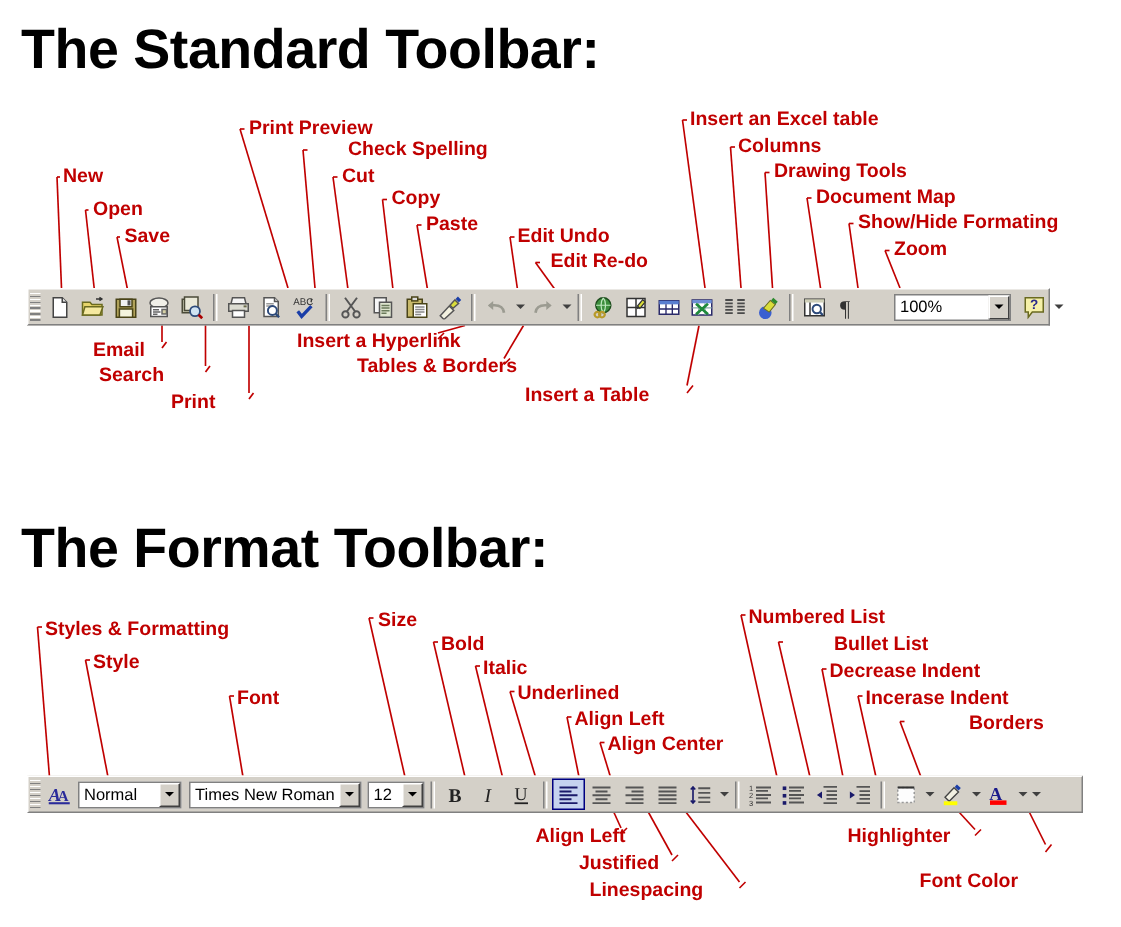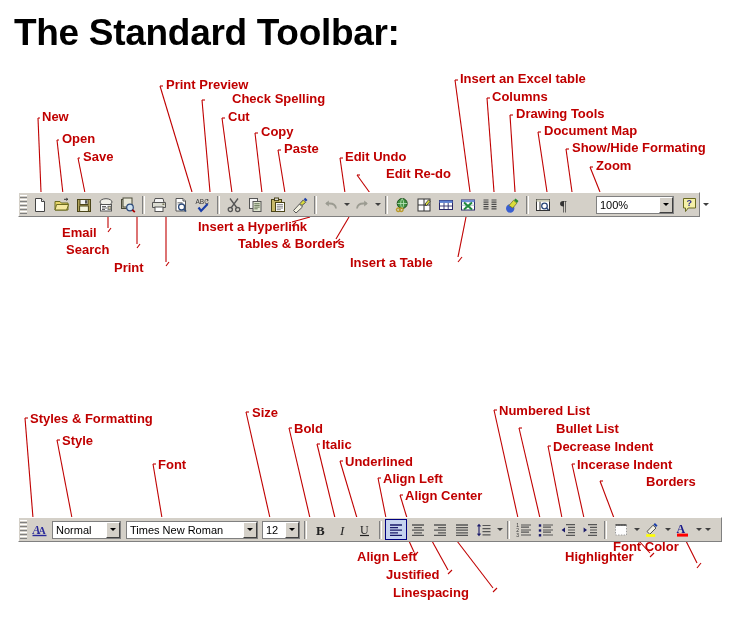--- a/index.html
+++ b/index.html
@@ -65,20 +65,21 @@
   .ic{width:16px;height:16px;position:relative;display:block;}
   .ic svg{display:block;}
 </style>
 </head>
 <body>
 
 <div class="page">
 
   <div class="heading" style="left:14px;top:12px;">The Standard Toolbar:</div>
 
+  <div class="heading" style="left:14px;top:345px;">The Format Toolbar:</div>
 
   <svg class="leaders" viewBox="0 0 747 618">
     <g stroke="#c00000" stroke-width="1.1" fill="none">
 
       <path d="M38,118 L40,118"></path>
       <path d="M38,118 L41,192"></path>
       <path d="M57,140 L59,140"></path>
       <path d="M57,140 L63,194"></path>
       <path d="M78,158 L80,158"></path>
       <path d="M78,158 L85,193"></path>
@@ -176,21 +177,21 @@
 
   <div class="lbl" style="left:42px;top:110px;">New</div>
   <div class="lbl" style="left:62px;top:132px;">Open</div>
   <div class="lbl" style="left:83px;top:150px;">Save</div>
   <div class="lbl" style="left:166px;top:78px;">Print Preview</div>
   <div class="lbl" style="left:208px;top:92px;margin-left:24px;">Check Spelling</div>
   <div class="lbl" style="left:228px;top:110px;">Cut</div>
   <div class="lbl" style="left:261px;top:125px;">Copy</div>
   <div class="lbl" style="left:284px;top:142px;">Paste</div>
   <div class="lbl" style="left:345px;top:150px;">Edit Undo</div>
-  <div class="lbl" style="left:373px;top:167px;padding-left:13px;">Edit Re-do</div>
+  <div class="lbl" style="left:354px;top:167px;padding-left:13px;">Edit Re-do</div>
   <div class="lbl" style="left:460px;top:72px;">Insert an Excel table</div>
   <div class="lbl" style="left:492px;top:90px;">Columns</div>
   <div class="lbl" style="left:516px;top:107px;">Drawing Tools</div>
   <div class="lbl" style="left:544px;top:124px;">Document Map</div>
   <div class="lbl" style="left:572px;top:141px;">Show/Hide Formating</div>
   <div class="lbl" style="left:596px;top:159px;">Zoom</div>
 
   <div class="lbl" style="left:62px;top:226px;">Email</div>
   <div class="lbl" style="left:66px;top:243px;">Search</div>
   <div class="lbl" style="left:114px;top:261px;">Print</div>
@@ -210,21 +211,21 @@
   <div class="lbl" style="left:499px;top:404px;">Numbered List</div>
   <div class="lbl" style="left:524px;top:422px;padding-left:32px;">Bullet List</div>
   <div class="lbl" style="left:553px;top:440px;">Decrease Indent</div>
   <div class="lbl" style="left:577px;top:458px;">Incerase Indent</div>
   <div class="lbl" style="left:610px;top:475px;padding-left:36px;">Borders</div>
 
   <div class="lbl" style="left:357px;top:550px;">Align Left</div>
   <div class="lbl" style="left:386px;top:568px;">Justified</div>
   <div class="lbl" style="left:393px;top:586px;">Linespacing</div>
   <div class="lbl" style="left:565px;top:550px;">Highlighter</div>
-  <div class="lbl" style="left:613px;top:540px;">Font Color</div>
+  <div class="lbl" style="left:613px;top:580px;">Font Color</div>
 
   <div class="toolbar" id="std-toolbar" style="left:18px;top:192px;width:682px;height:25px;">
 
     <div class="grip"></div>
 
     <div class="btn">
       <span class="ic">
         <svg width="16" height="16" viewBox="0 0 16 16">
           <path d="M3.5 1.5h6l3 3v10h-9z" fill="#fff" stroke="#444" stroke-width="1"></path>
           <path d="M9.5 1.5v3h3" fill="#e8e8e8" stroke="#444" stroke-width="1"></path>
@@ -500,21 +501,21 @@
       </span>
     </div>
 
     <div class="combo" style="width:69px;">
       <span class="txt">Normal</span>
       <span class="drop">
           <i></i>
         </span>
     </div>
 
-    <div class="combo" style="width:132px;margin-left:4px;">
+    <div class="combo" style="width:115px;margin-left:4px;">
       <span class="txt">Times New Roman</span>
       <span class="drop">
           <i></i>
         </span>
     </div>
 
     <div class="combo" style="width:38px;margin-left:3px;">
       <span class="txt">12</span>
       <span class="drop">
           <i></i>

